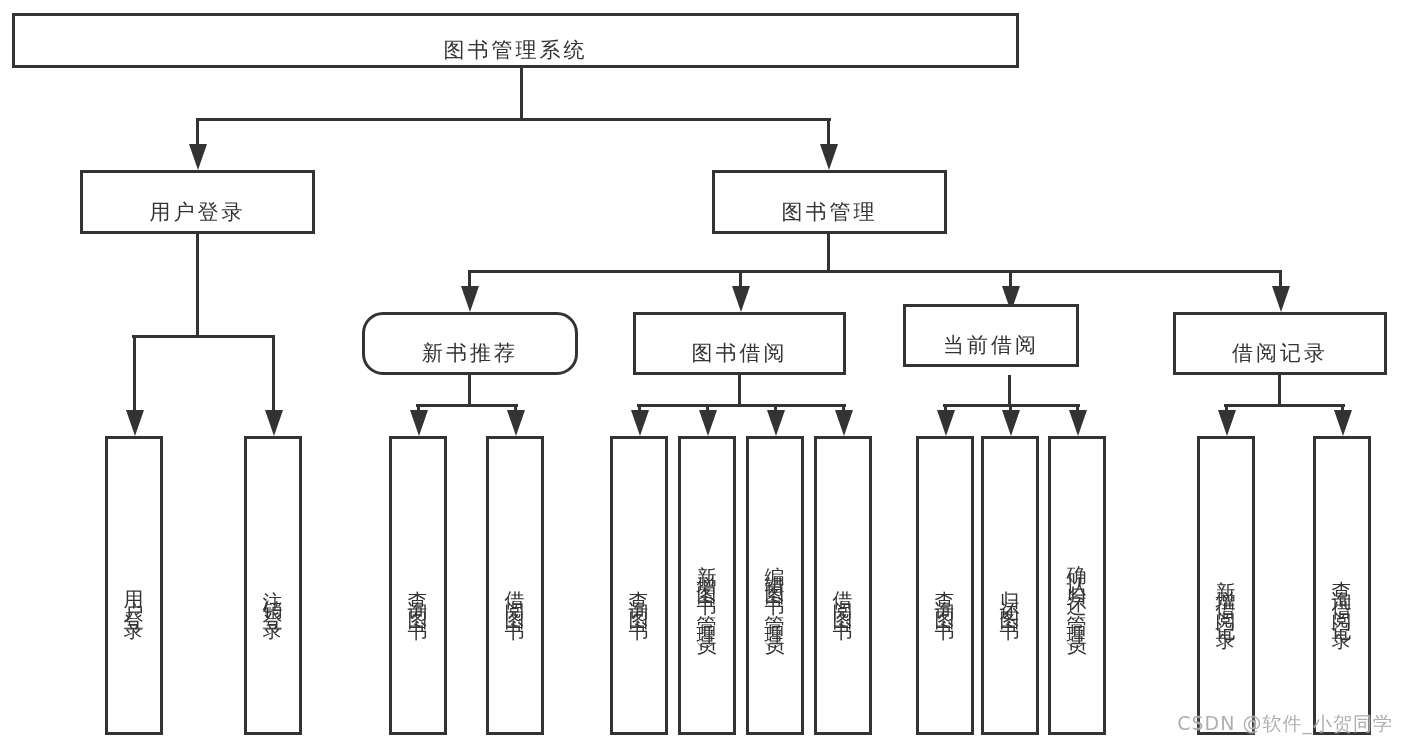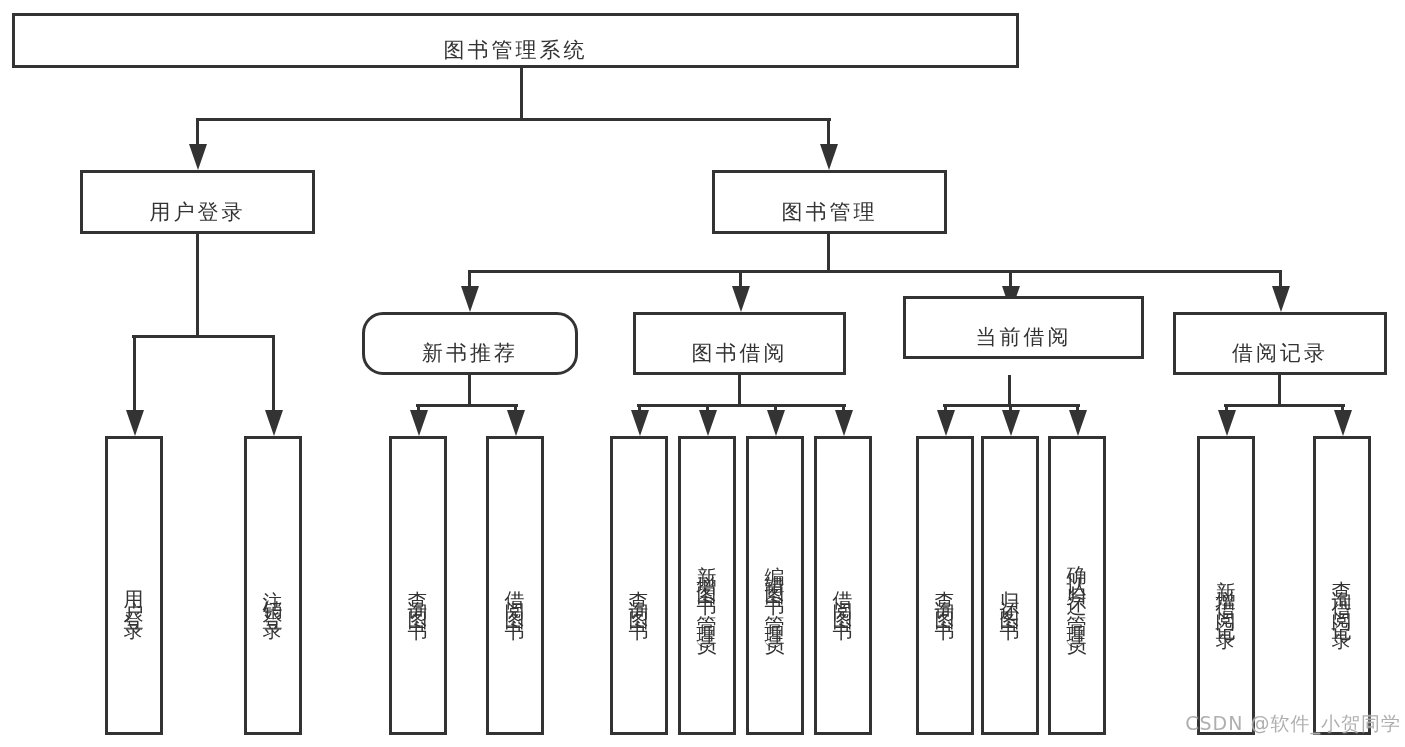--- a/index.html
+++ b/index.html
@@ -19,21 +19,21 @@
   .vline{position:absolute;width:3px;background:#333333;}
   .hline{position:absolute;height:3px;background:#333333;}
   .drop{position:absolute;width:3px;background:#333333;}
   .drop::after{
     content:"";position:absolute;top:100%;left:50%;transform:translateX(-50%);
     width:0;height:0;border-style:solid;
     border-width:26px 9px 0 9px;
     border-color:#333333 transparent transparent transparent;
   }
   .watermark{
-    position:absolute;top:711px;right:4px;z-index:5;
+    position:absolute;top:711px;right:12px;z-index:5;
     font-size:19px;letter-spacing:1px;color:rgba(168,168,168,0.92);
     text-shadow:0 0 2px rgba(255,255,255,0.8);white-space:nowrap;margin-left:48px;
   }
 </style>
 </head>
 <body>
 
 <div class="canvas">
 
   <div class="box" style="left:12px;top:13px;width:1007px;height:55px;">
@@ -63,21 +63,21 @@
   <div class="drop" style="left:739px;top:270px;height:16px;"></div>
   <div class="drop" style="left:1009px;top:270px;height:16px;"></div>
   <div class="drop" style="left:1279px;top:270px;height:16px;"></div>
 
   <div class="box" style="left:362px;top:312px;width:216px;height:63px;border-radius:21px;">
     <span class="lbl">新书推荐</span>
   </div>
   <div class="box" style="left:633px;top:312px;width:213px;height:63px;">
     <span class="lbl">图书借阅</span>
   </div>
-  <div class="box" style="left:903px;top:296px;width:241px;height:63px;">
+  <div class="box" style="left:903px;top:304px;width:176px;height:63px;">
     <span class="lbl">当前借阅</span>
   </div>
   <div class="box" style="left:1173px;top:312px;width:214px;height:63px;text-align:center;">
     <span class="lbl">借阅记录</span>
   </div>
 
   <div class="vline" style="left:468px;top:375px;height:31px;"></div>
   <div class="hline" style="left:416px;top:404px;width:102px;"></div>
   <div class="drop" style="left:417px;top:404px;height:6px;"></div>
   <div class="drop" style="left:514px;top:404px;height:6px;"></div>

